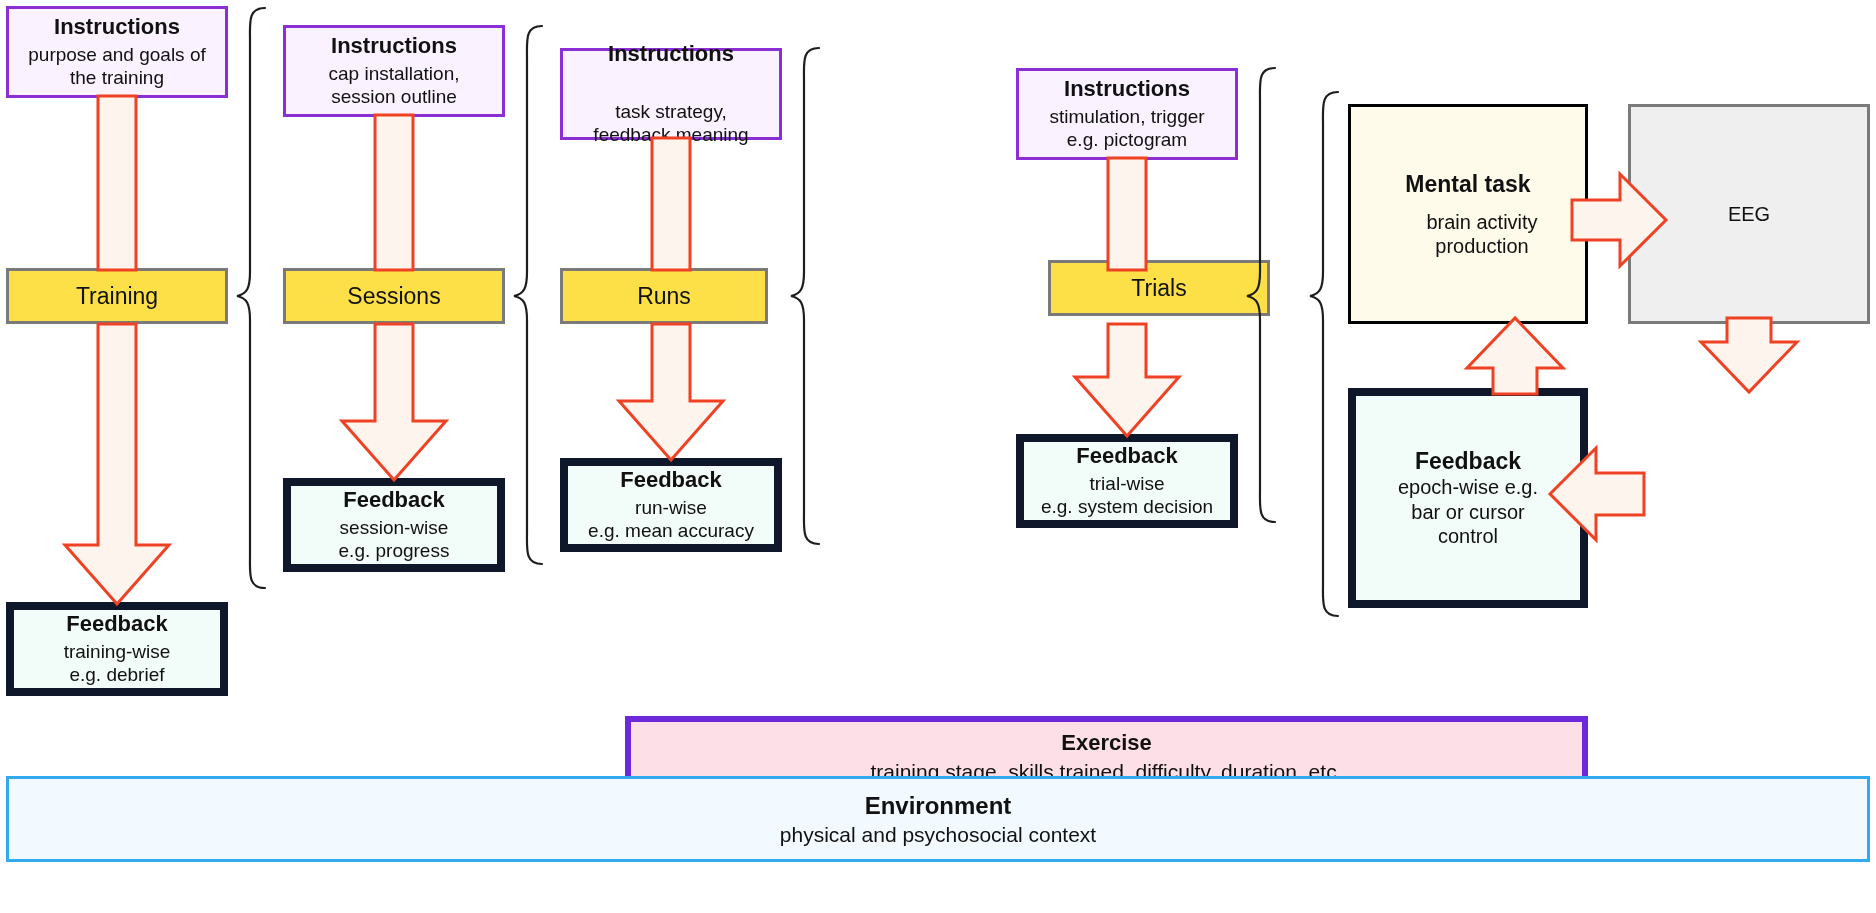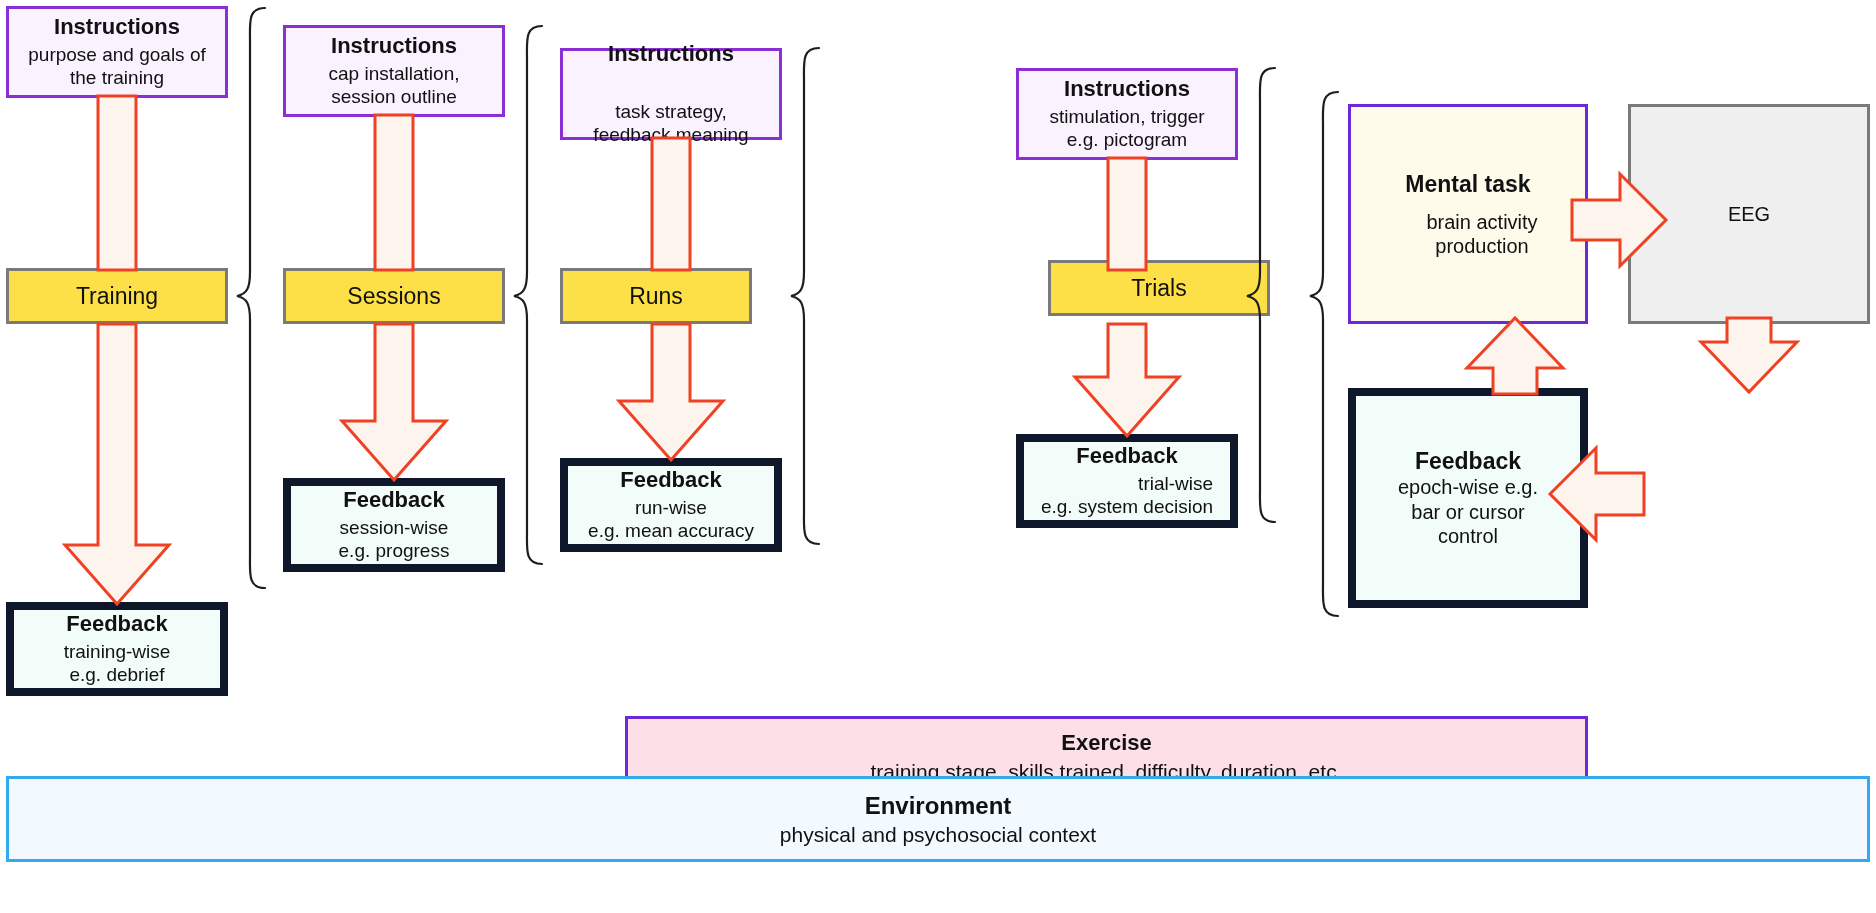--- a/index.html
+++ b/index.html
@@ -13,23 +13,23 @@
     position:absolute;box-sizing:border-box;
     display:flex;flex-direction:column;align-items:center;justify-content:center;
     text-align:center;line-height:1.22;
   }
   .box .ttl{font-weight:bold;}
   .box .sub{font-weight:normal;}
   
   .v-instr{background:#faf2ff;border:3px solid #8b2fd4;}
   .v-stage{background:#fde047;border:3px solid #7a7a7a;}
   .v-fb{background:#f2fdfa;border:8px solid #0f172a;}
-  .v-mental{background:#fefbeb;border:3px solid #6d28d9;}
+  .v-mental{background:#fefbeb;border:3px solid #000000;}
   .v-grey{background:#efefef;border:3px solid #7a7a7a;}
-  .v-exercise{background:#fcdfe7;border:3px solid #6d28d9;}
+  .v-exercise{background:#fcdfe7;border:6px solid #6d28d9;}
   .v-env{background:#f3faff;border:3px solid #33a9ee;}
   .f19{font-size:19px;}
   .f20{font-size:20px;}
   .f21{font-size:21px;}
   .f22{font-size:22px;}
   .f23{font-size:23px;}
   .f24{font-size:24px;}
   .gapt{margin-top:2px;}
 
   .stagelabel{font-size:23px;font-weight:normal;}
@@ -75,21 +75,21 @@
     <div class="sub f19 gapt" style="white-space:pre-line;">session-wise
 e.g. progress</div>
   </div>
 
   <div class="box v-instr" style="left:560px;top:48px;width:222px;height:92px;">
     <div class="ttl f22">Instructions</div>
     <div class="sub f19 gapt" style="white-space:pre-line;margin-top:32px;">task strategy,
 feedback meaning</div>
   </div>
 
-  <div class="box v-stage" style="left:560px;top:268px;width:192px;height:56px;">
+  <div class="box v-stage" style="left:560px;top:268px;width:208px;height:56px;">
     <div class="stagelabel">Runs</div>
   </div>
 
   <div class="box v-fb" style="left:560px;top:458px;width:222px;height:94px;">
     <div class="ttl f22">Feedback</div>
     <div class="sub f19 gapt" style="white-space:pre-line;">run-wise
 e.g. mean accuracy</div>
   </div>
 
   <div class="box v-instr" style="left:1016px;top:68px;width:222px;height:92px;">
@@ -97,21 +97,21 @@
     <div class="sub f19 gapt" style="white-space:pre-line;">stimulation, trigger
 e.g. pictogram</div>
   </div>
 
   <div class="box v-stage" style="left:1016px;top:260px;width:222px;height:56px;margin-left:32px;">
     <div class="stagelabel">Trials</div>
   </div>
 
   <div class="box v-fb" style="left:1016px;top:434px;width:222px;height:94px;">
     <div class="ttl f22">Feedback</div>
-    <div class="sub f19 gapt" style="white-space:pre-line;text-align:right;">trial-wise
+    <div class="sub f19 gapt" style="white-space:pre-line;">trial-wise
 e.g. system decision</div>
   </div>
 
   <div class="box v-mental" style="left:1348px;top:104px;width:240px;height:220px;">
     <div class="ttl f23">Mental task</div>
     <div class="sub f20" style="white-space:pre-line;margin-top:12px;margin-left:28px;">brain activity
 production</div>
   </div>
 
   <div class="box v-grey" style="left:1628px;top:104px;width:242px;height:220px;">

